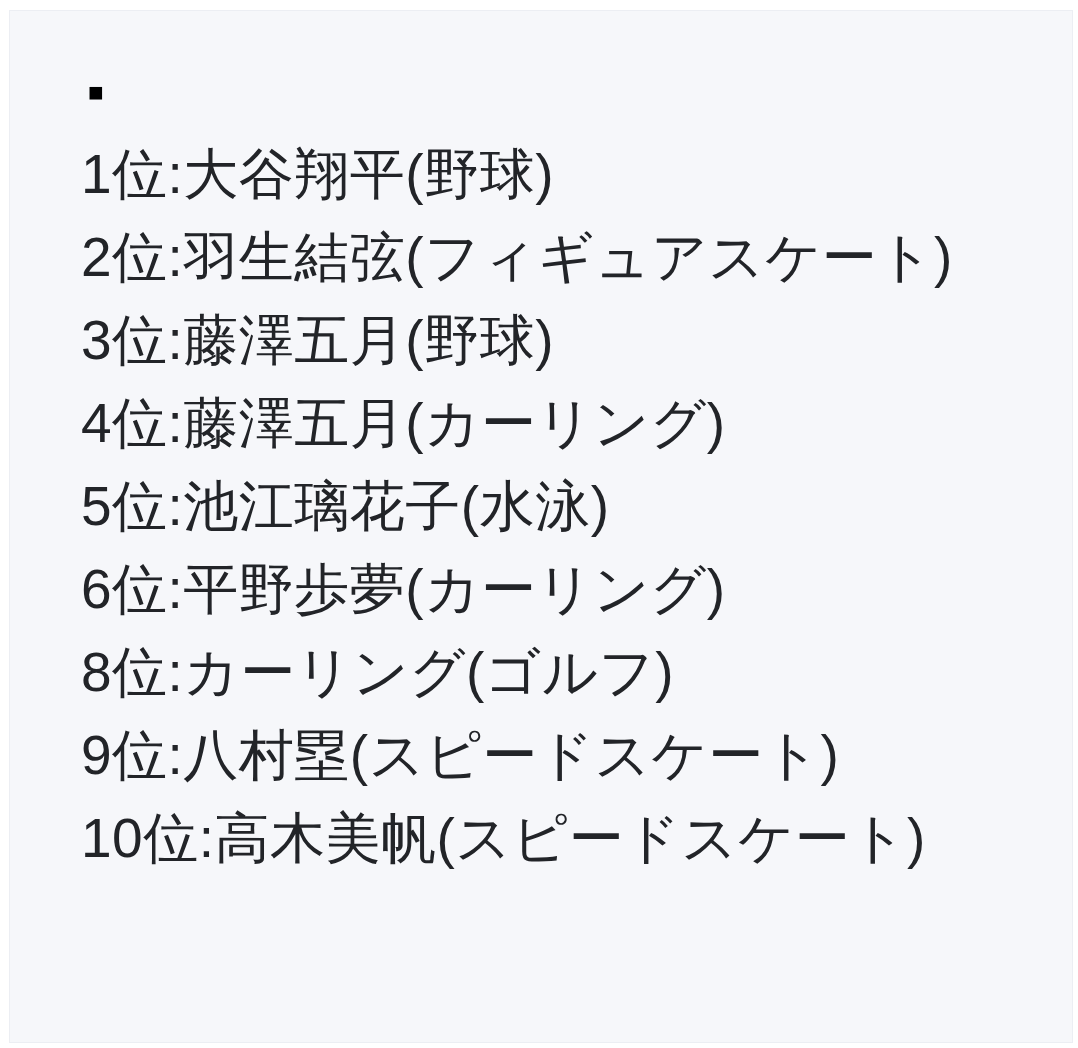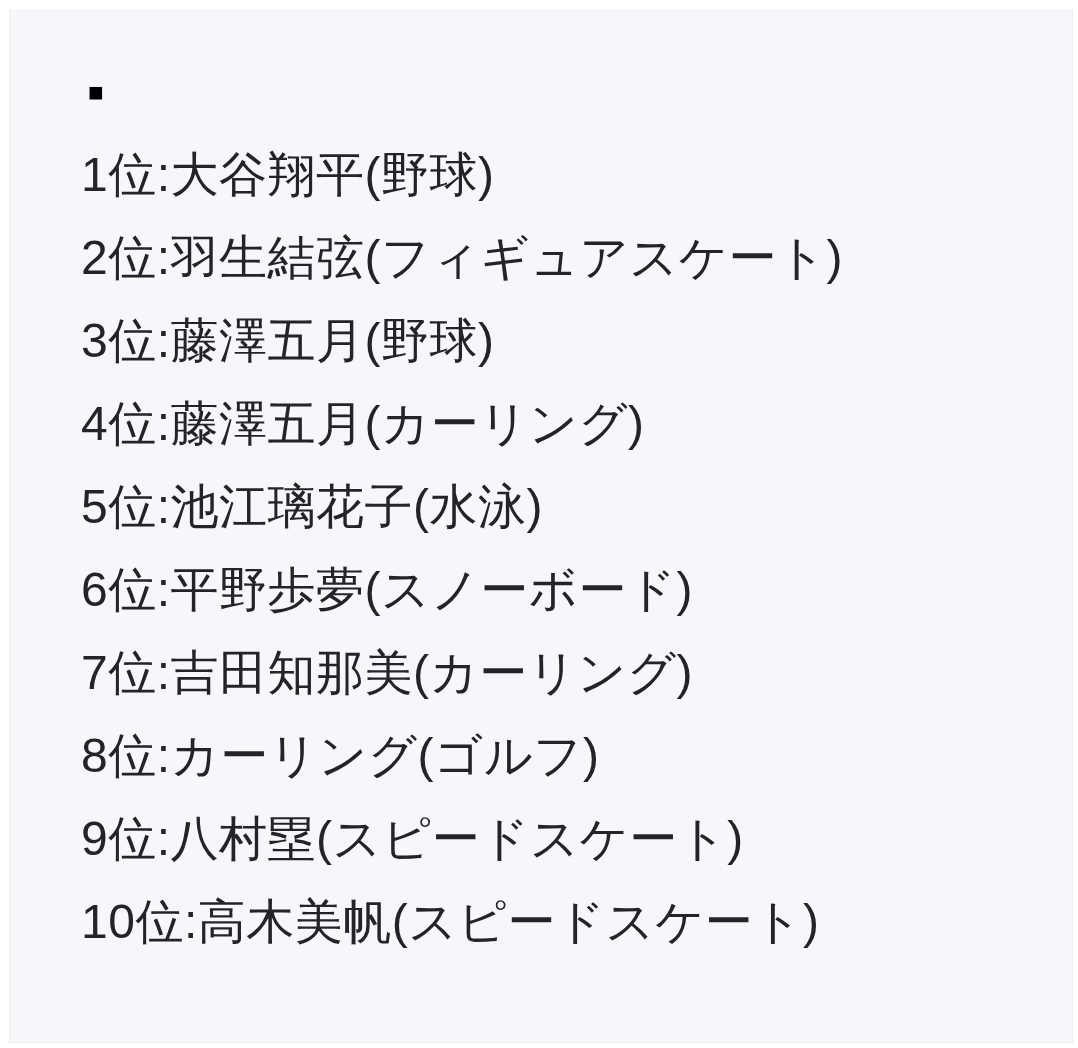--- a/index.html
+++ b/index.html
@@ -41,21 +41,21 @@
     line-height: 1;
     color: #000000;
     margin-left: 7px;
     margin-right: 23px;
     transform: translateY(2px);
   }
   .rank-row {
     display: flex;
     align-items: center;
     height: 83px;
-    font-size: 48px;
+    font-size: 55px;
     font-weight: 400;
     color: #222428;
     letter-spacing: 0.5px;
     white-space: nowrap;
   }
 </style>
 </head>
 <body>
 
 <div class="panel">
@@ -74,24 +74,21 @@
     <div class="rank-row">
       <span>3位:藤澤五月(野球)</span>
     </div>
     <div class="rank-row">
       <span>4位:藤澤五月(カーリング)</span>
     </div>
     <div class="rank-row">
       <span>5位:池江璃花子(水泳)</span>
     </div>
     <div class="rank-row">
-      <span>6位:平野歩夢(スノーボード)</span>
-    </div>
-    <div class="rank-row">
-      <span>7位:吉田知那美(カーリング)</span>
+      <span>6位:平野歩夢(カーリング)</span>
     </div>
     <div class="rank-row">
       <span>8位:カーリング(ゴルフ)</span>
     </div>
     <div class="rank-row">
       <span>9位:八村塁(スピードスケート)</span>
     </div>
     <div class="rank-row">
       <span>10位:高木美帆(スピードスケート)</span>
     </div>

